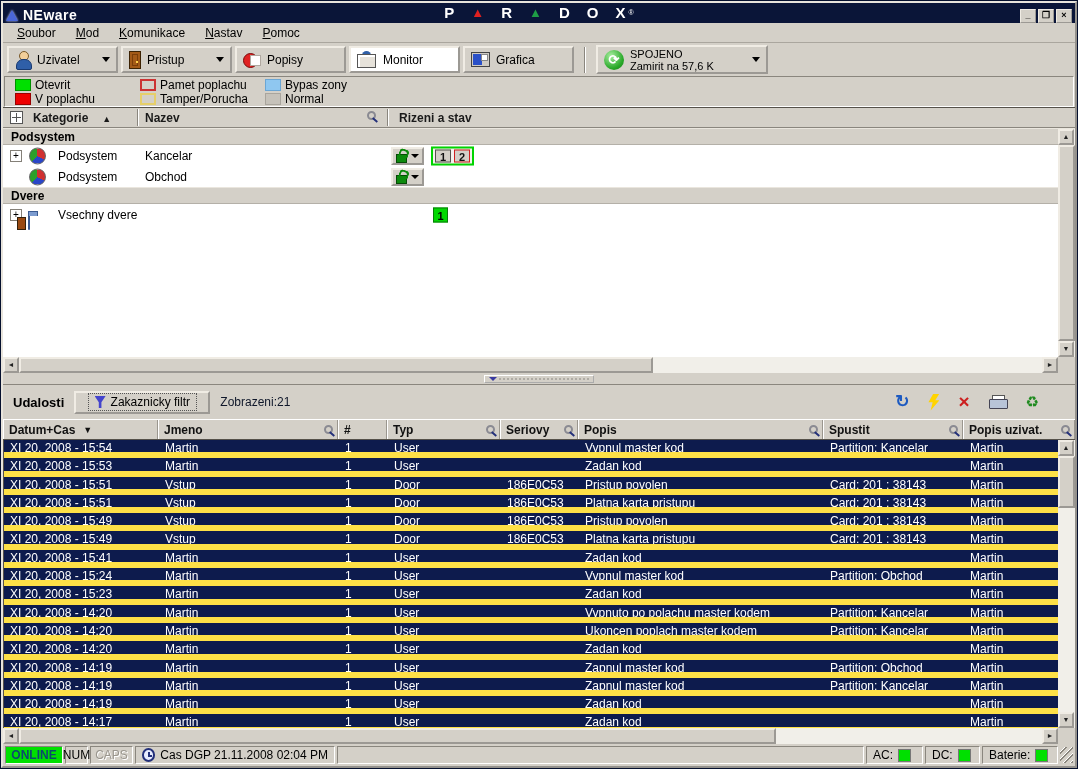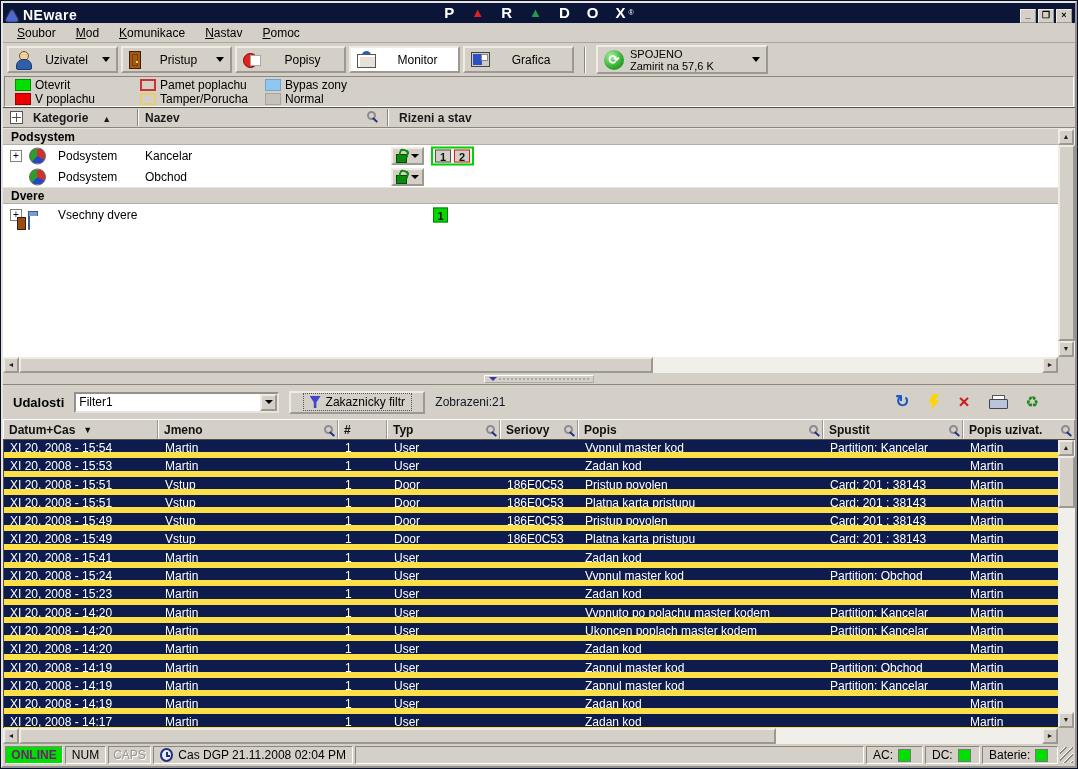--- a/index.html
+++ b/index.html
@@ -21,21 +21,21 @@
   .win-btn { width:16px; height:14px; background:#d4d0c8; border:1px outset #f0ece4; font-size:9px; line-height:11px; text-align:center; font-weight:bold; color:#000; }
 
   
   .menubar { height:20px; display:flex; align-items:center; gap:4px; padding-left:6px; border-bottom:1px solid #aaa69e; flex:0 0 auto; }
   .menu-item { font-size:12px; padding:2px 8px; color:#000; }
 
   
   .toolbar { height:33px; display:flex; align-items:center; padding:2px 4px; gap:3px; flex:0 0 auto; }
   .tb-btn { width:111px; height:27px; background:#d4d0c8; border:2px outset #f0ece4; display:flex; align-items:center; padding:0 6px; gap:6px; font-size:12px; color:#000; }
   .tb-btn.active { background:#ffffff; }
-  .tb-label { flex:1; text-align:center; }
+  .tb-label { flex:1; }
   .dd-arrow { width:0; height:0; border-left:4px solid transparent; border-right:4px solid transparent; border-top:5px solid #000; }
   .tb-sep { width:2px; height:26px; border-left:1px solid #8a867e; border-right:1px solid #fff; margin:0 7px; }
   .conn-btn { width:172px; height:29px; background:#d4d0c8; border:2px outset #f0ece4; display:flex; align-items:center; padding:0 6px; gap:6px; }
   .conn-text { flex:1; font-size:11px; line-height:12px; color:#000; }
   .conn-icon { width:20px; height:20px; border-radius:50%; background:radial-gradient(circle at 35% 30%, #a8eea0, #28a828 65%, #117a11); color:#fff; font-size:13px; font-weight:bold; text-align:center; line-height:19px; }
 
   
   .icon-user { width:16px; height:18px; position:relative; }
   .icon-user::before { content:''; position:absolute; left:4px; top:0; width:8px; height:8px; border-radius:50%; background:#f2cf9a; border:1px solid #7a5a2a; }
   .icon-user::after { content:''; position:absolute; left:1px; top:8px; width:14px; height:9px; border-radius:7px 7px 2px 2px; background:#2f5fa8; border:1px solid #1a3a70; }
@@ -133,22 +133,22 @@
   .ev-row { height:18.3px; display:flex; border-bottom:6px solid #fde047; }
   .ev-cell { color:#fff; font-size:12px; line-height:17px; padding-left:6px; overflow:hidden; white-space:nowrap; flex:0 0 auto; }
   .c-datum{width:155px}.c-jmeno{width:180px}.c-pocet{width:49px}.c-typ{width:113px}.c-seriovy{width:78px}.c-popis{width:245px}.c-spustit{width:140px}.c-uzivat{flex:1}
   .w-datum{width:155px}.w-jmeno{width:180px}.w-pocet{width:49px}.w-typ{width:113px}.w-seriovy{width:78px}.w-popis{width:245px}.w-spustit{width:140px}.w-uzivat{flex:1}
 
   .ev-hscroll { height:16px; position:relative; flex:0 0 auto; background:#f1efe9; display:flex; margin-right:17px; }
 
   
   .statusbar { height:22px; display:flex; align-items:center; gap:2px; padding:2px 2px; flex:0 0 auto; font-size:12px; }
   .seg { height:18px; border:1px solid; border-color:#8a867e #fff #fff #8a867e; display:flex; align-items:center; padding:0 6px; gap:5px; color:#000; white-space:nowrap; }
-  .seg-online { background:#00e000; font-weight:bold; color:#701a75; justify-content:center; width:58px; }
-  .seg-num { width:41px; justify-content:center; }
+  .seg-online { background:#00e000; font-weight:bold; color:#0c4a6e; justify-content:center; width:58px; }
+  .seg-num { width:23px; justify-content:center; }
   .seg-caps { width:43px; justify-content:center; color:#9a968e; text-shadow:1px 1px 0 #fff; }
   .seg-flex { flex:1; border-color:#8a867e #fff #fff #8a867e; }
   .led { width:13px; height:13px; background:#00e000; border:1px solid #777; }
   .clock { width:14px; height:14px; border-radius:50%; background:#e8ecff; border:2px solid #23307a; position:relative; }
   .clock::before { content:''; position:absolute; left:4px; top:2px; width:1.5px; height:4px; background:#23307a; }
   .clock::after { content:''; position:absolute; left:4px; top:5px; width:4px; height:1.5px; background:#23307a; }
   .grip { width:13px; height:16px; background:repeating-linear-gradient(135deg, transparent 0 3px, #fff 3px 4px, #8a867e 4px 5px); }
 </style>
 </head>
 <body>
@@ -308,26 +308,20 @@
   <div class="splitter">
     <div class="split-handle">
       <span class="tri"></span>
       <span class="split-dots"></span>
     </div>
   </div>
 
   <div class="events-panel">
     <div class="filterbar">
       <span class="filter-label">Udalosti</span>
-      <div class="combo">
-        <span class="combo-text">Filter1</span>
-        <span class="combo-btn">
-              <span class="dd-arrow"></span>
-            </span>
-      </div>
       <div class="cust-btn">
         <span class="cust-inner">
           <span class="funnel"></span>
           <span>Zakaznicky filtr</span>
         </span>
       </div>
       <span class="shown">Zobrazeni:21</span>
       <div class="ev-icons">
         <span class="ic-refresh">↻</span>
         <span class="ic-bolt"></span>

